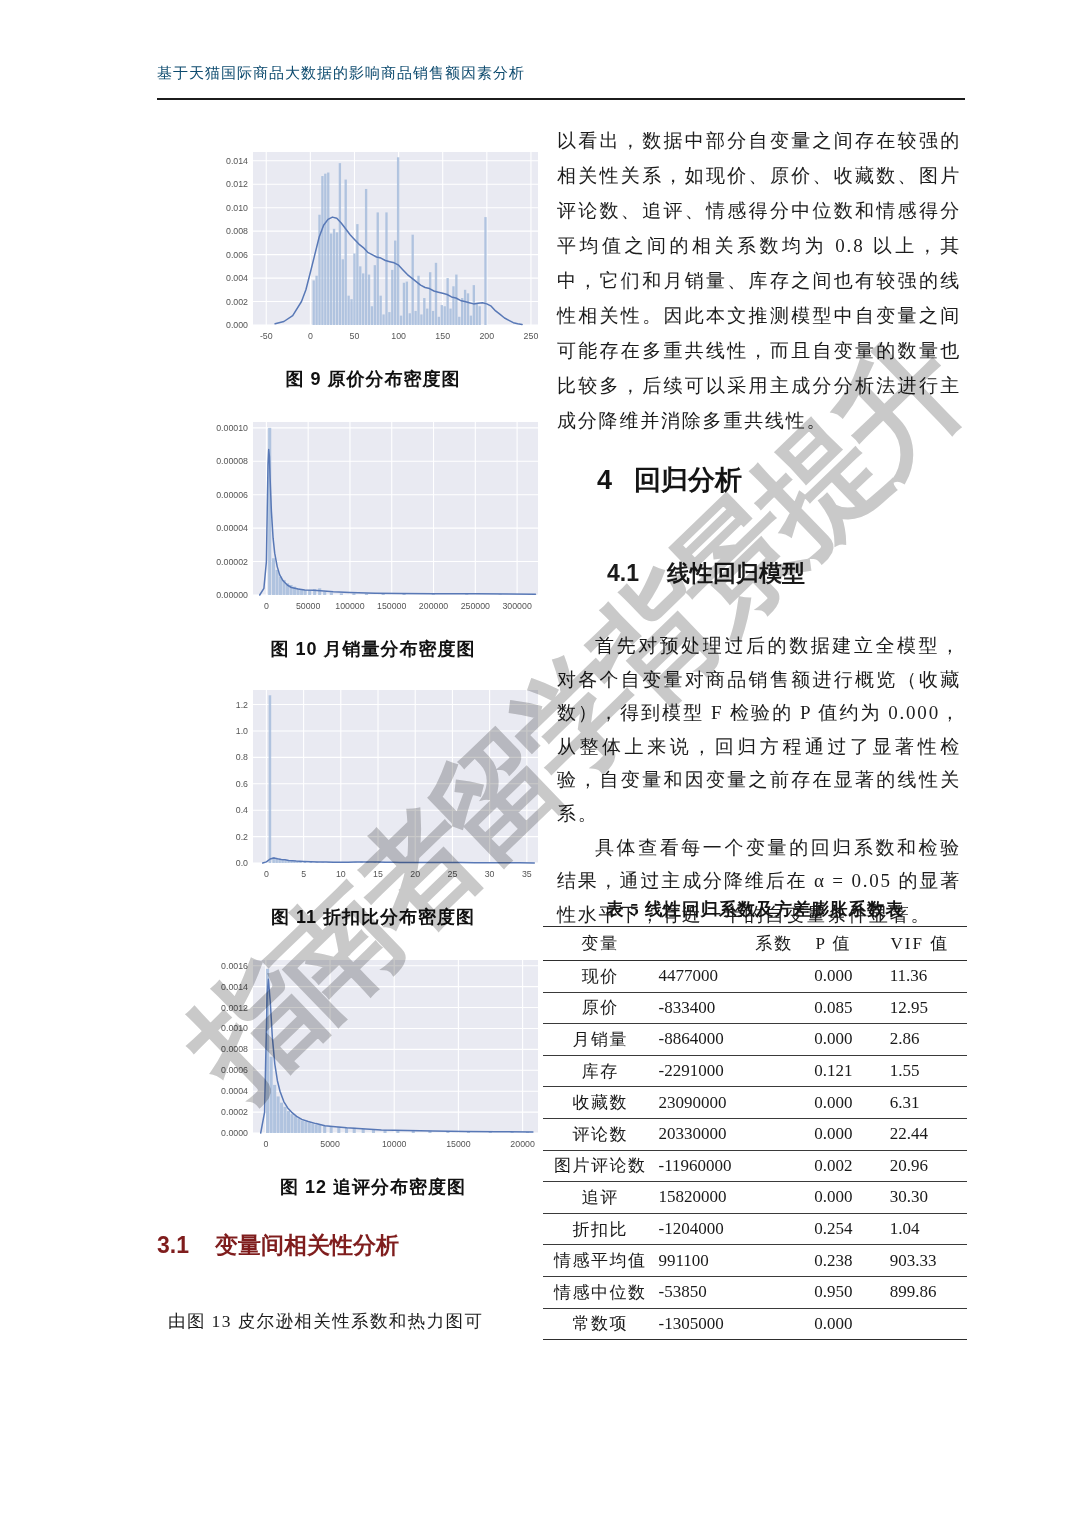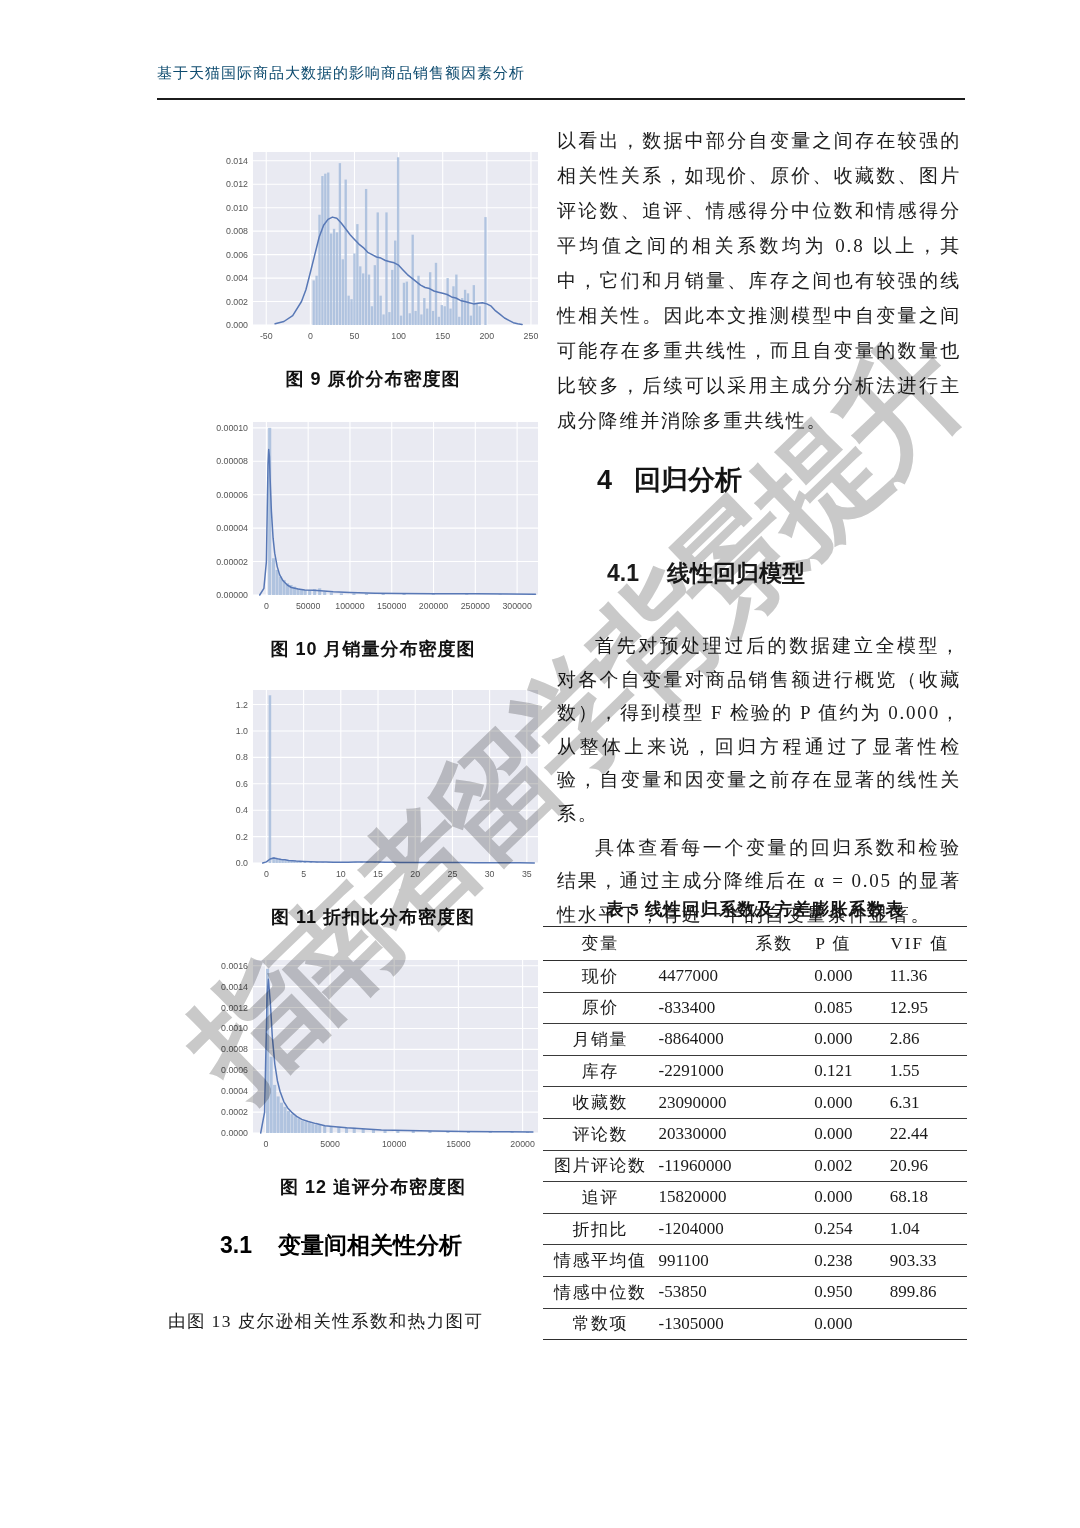--- a/index.html
+++ b/index.html
@@ -11,22 +11,22 @@
             font-family:"Liberation Sans","DejaVu Sans",sans-serif;letter-spacing:1px;}
   .hdr-rule{position:absolute;left:157px;top:98px;width:808px;height:2.4px;background:#1c1c1c;}
 
   
   .figure{position:absolute;left:163px;width:340px;}
   .figure svg{display:block;width:340px;height:207px;}
   .figure figcaption{margin:14px 0 0 0;text-align:center;font-size:18px;font-weight:bold;
       font-family:"Liberation Sans","DejaVu Sans",sans-serif;color:#111;letter-spacing:1px;}
 
   
-  .h31{position:absolute;left:157px;top:1230px;width:368px;text-align:center;
-       font-family:"Liberation Sans","DejaVu Sans",sans-serif;font-size:23px;font-weight:bold;color:#000000;}
+  .h31{position:absolute;left:157px;top:1230px;width:368px;text-align:left;
+       font-family:"Liberation Sans","DejaVu Sans",sans-serif;font-size:23px;font-weight:bold;color:#7f1d1d;}
   .h31 .num{margin-right:26px;}
   .h4{position:absolute;left:597px;top:462px;font-family:"Liberation Sans","DejaVu Sans",sans-serif;
       font-size:27px;font-weight:bold;color:#141414;}
   .h4 .num{margin-right:22px;}
   .h41{position:absolute;left:607px;top:558px;font-family:"Liberation Sans","DejaVu Sans",sans-serif;
       font-size:23px;font-weight:600;color:#1a1a1a;}
   .h41 .num{margin-right:28px;}
 
   
   .para{font-size:19px;line-height:35px;letter-spacing:1.8px;text-align:justify;color:#1c1c1c;}
@@ -467,21 +467,21 @@
         <tr>
           <td class="c0">图片评论数</td>
           <td class="c1">-11960000</td>
           <td class="c2">0.002</td>
           <td class="c3">20.96</td>
         </tr>
         <tr>
           <td class="c0">追评</td>
           <td class="c1">15820000</td>
           <td class="c2">0.000</td>
-          <td class="c3">68.18</td>
+          <td class="c3">30.30</td>
         </tr>
         <tr>
           <td class="c0">折扣比</td>
           <td class="c1">-1204000</td>
           <td class="c2">0.254</td>
           <td class="c3">1.04</td>
         </tr>
         <tr>
           <td class="c0">情感平均值</td>
           <td class="c1">991100</td>

